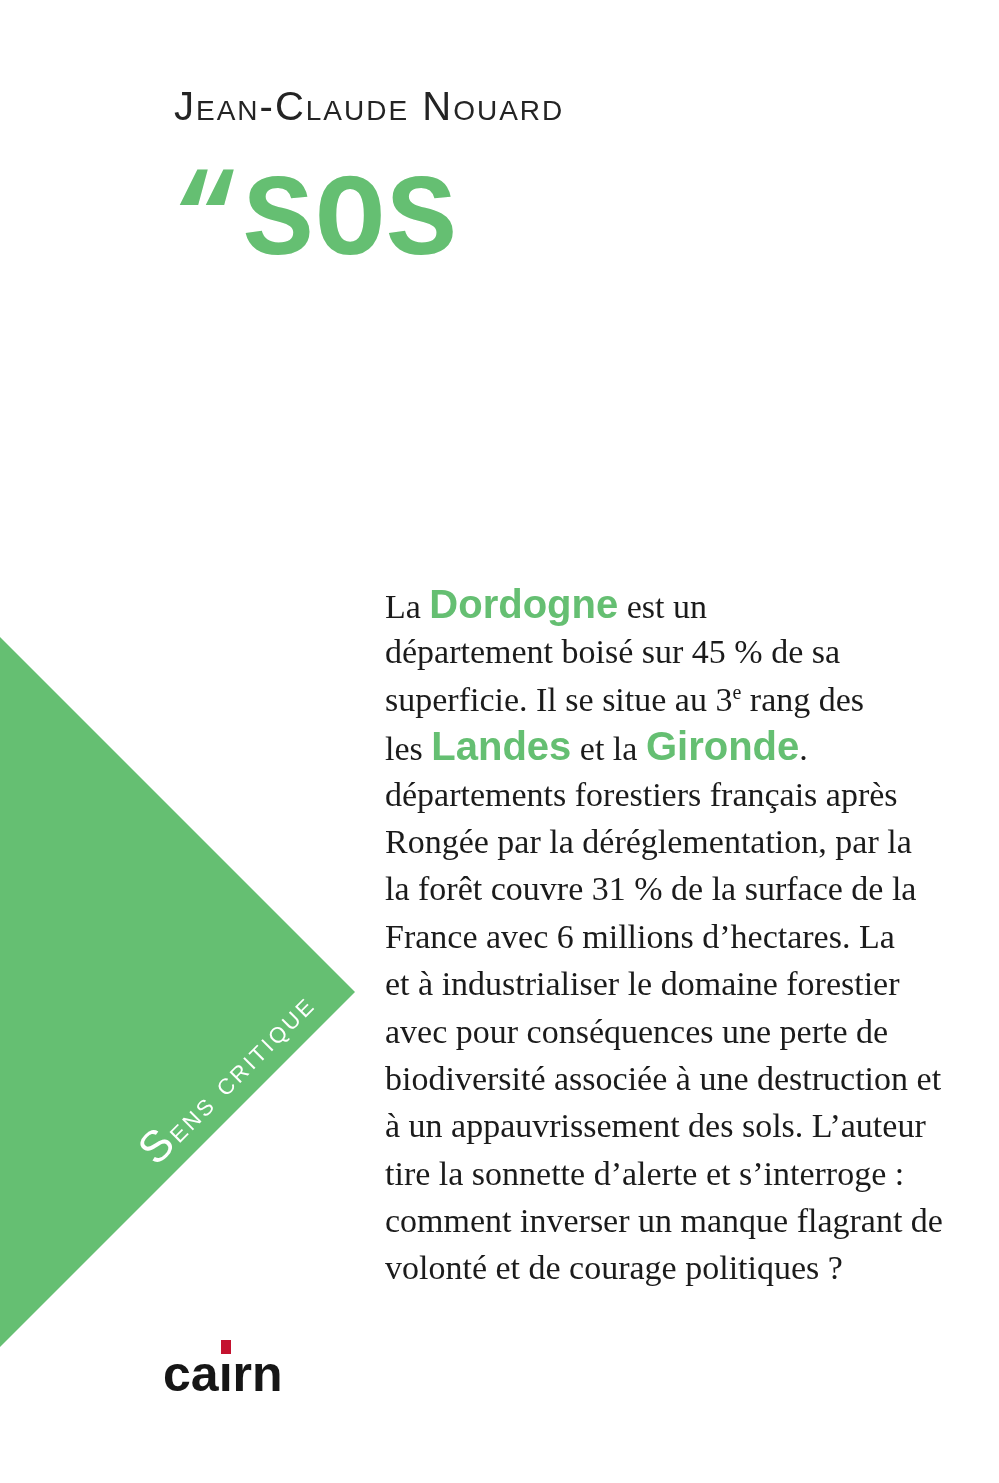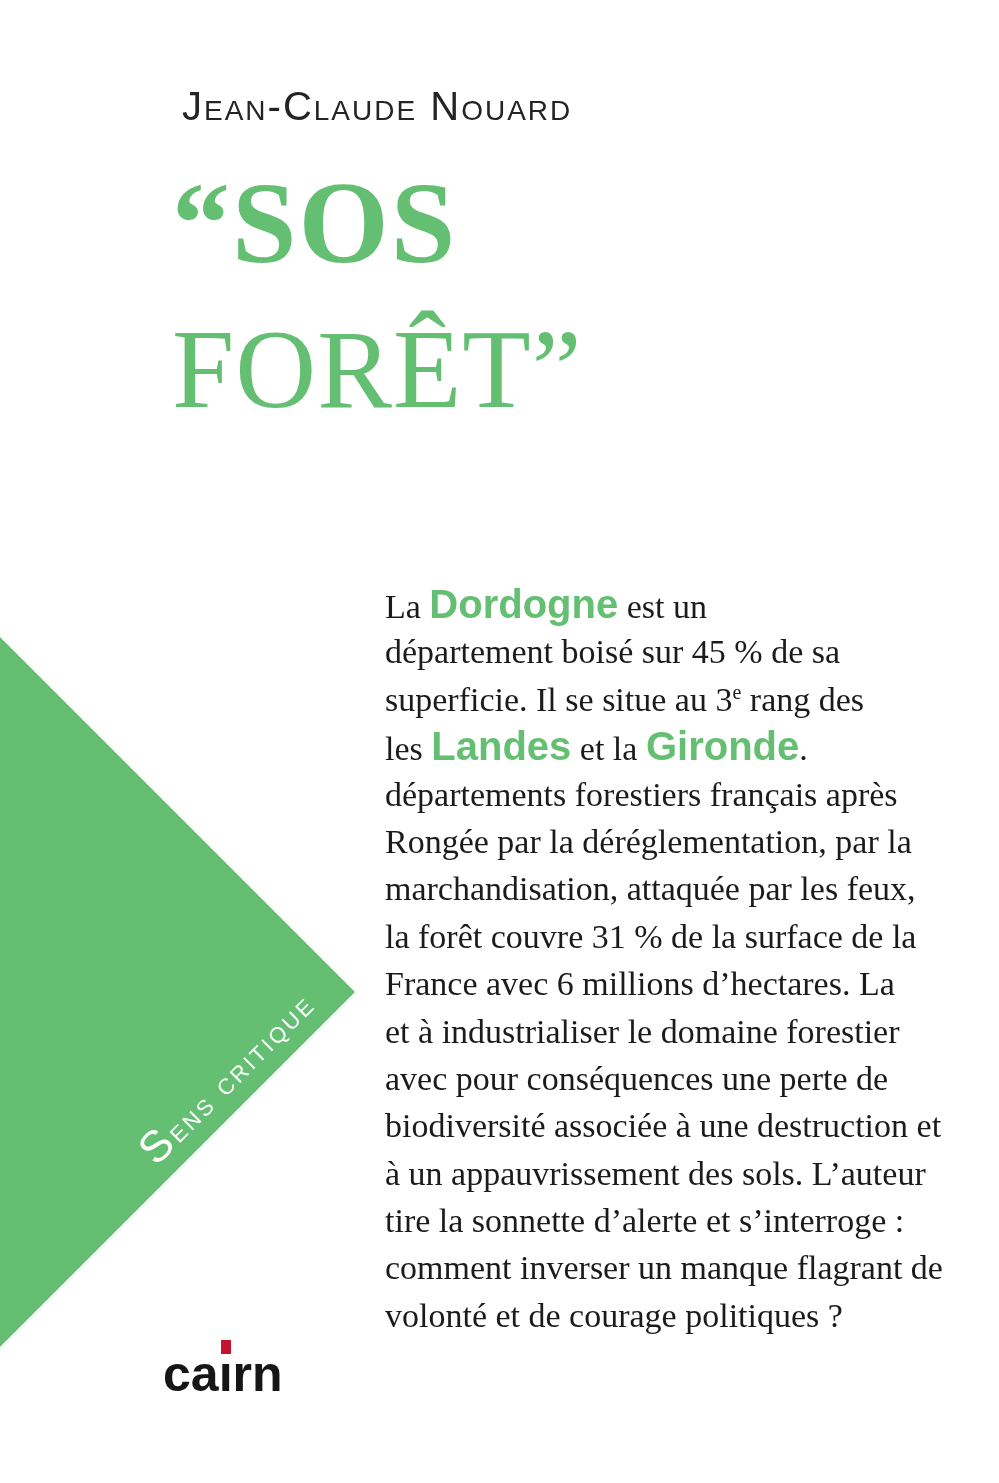--- a/index.html
+++ b/index.html
@@ -14,30 +14,29 @@
   
   .author{
     position:absolute;
     left:174px;top:84px;
     font-size:40px;
     letter-spacing:2px;
     color:#242424;
     font-variant:small-caps;
     font-family:"Liberation Sans",sans-serif;
     white-space:nowrap;
-    margin-left:8px;
   }
   
   .title{
     position:absolute;
     left:172px;top:150px;
     margin:0;
     line-height:146px;
     color:var(--green,#65bf72);
-    font-family:Liberation Serif, serif;
+    font-family:Liberation Mono, monospace;
     white-space:nowrap;
   }
   .title .t1{display:block;font-size:116px;font-weight:800;letter-spacing:2px;}
   .title .t2{display:block;font-size:112px;font-weight:400;letter-spacing:1px;}
   
   .triangle{
     position:absolute;
     left:0;top:637px;
     width:355px;height:710px;
     background:var(--green,#65bf72);
@@ -105,35 +104,33 @@
 </style>
 </head>
 <body>
 
 <div class="page">
 
   <div class="author">Jean-Claude Nouard</div>
 
   <h1 class="title">
     <span class="t1">“SOS</span>
-    <span class="t2">FORÊT”</span>
   </h1>
 
   <div class="triangle"></div>
 
   <div class="collection">Sens critique</div>
 
   <div class="synopsis">
       <div class="ln"><span>La </span><span class="hl">Dordogne</span><span> est un</span></div>
       <div class="ln"><span>département boisé sur 45 % de sa</span></div>
       <div class="ln"><span>superficie. Il se situe au 3</span><sup>e</sup><span> rang des</span></div>
       <div class="ln"><span>les </span><span class="hl">Landes</span><span> et la </span><span class="hl">Gironde</span><span>.</span></div>
       <div class="ln"><span>départements forestiers français après</span></div>
       <div class="ln"><span>Rongée par la déréglementation, par la</span></div>
-      <div class="ln"><span>marchandisation, attaquée par les feux,</span></div>
       <div class="ln"><span>la forêt couvre 31 % de la surface de la</span></div>
       <div class="ln"><span>France avec 6 millions d’hectares. La</span></div>
       <div class="ln"><span>et à industrialiser le domaine forestier</span></div>
       <div class="ln"><span>avec pour conséquences une perte de</span></div>
       <div class="ln"><span>biodiversité associée à une destruction et</span></div>
       <div class="ln"><span>à un appauvrissement des sols. L’auteur</span></div>
       <div class="ln"><span>tire la sonnette d’alerte et s’interroge :</span></div>
       <div class="ln"><span>comment inverser un manque flagrant de</span></div>
       <div class="ln"><span>volonté et de courage politiques ?</span></div>
     </div>

